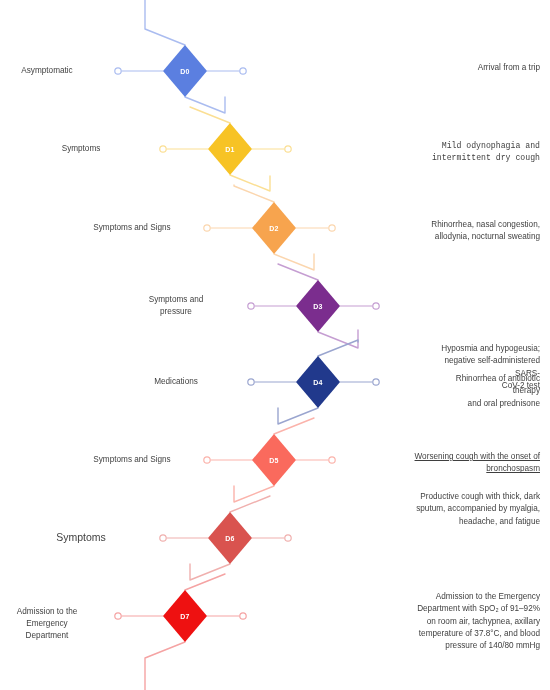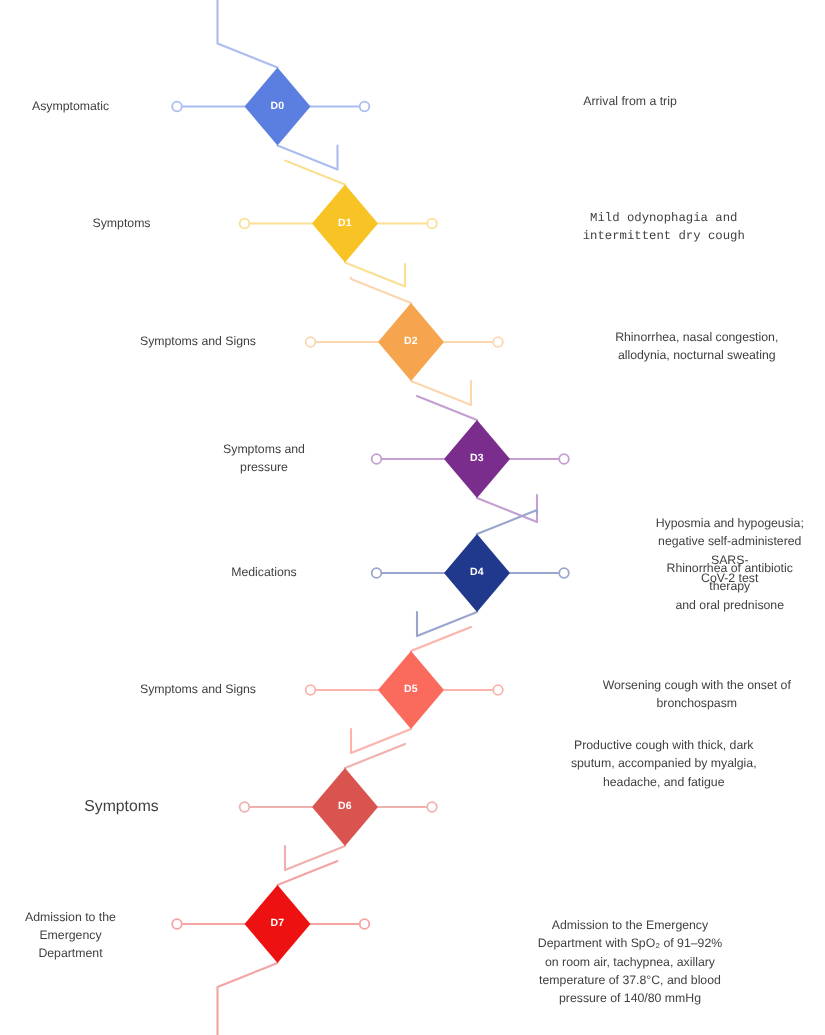--- a/index.html
+++ b/index.html
@@ -14,21 +14,21 @@
     position:absolute;color:#ffffff;font-size:7px;font-weight:700;
     letter-spacing:.2px;text-align:center;line-height:1;
     transform:translate(-50%,-50%);pointer-events:none;white-space:nowrap;
   }
   .left-label{
     position:absolute;font-size:8.2px;color:#3f3f3f;line-height:1.45;
     text-align:center;transform:translate(-50%,-50%);white-space:pre-line;
   }
   .right-label{
     position:absolute;font-size:8.2px;color:#3f3f3f;line-height:1.5;
-    text-align:center;white-space:pre-line;
+    text-align:right;white-space:pre-line;
   }
   .lbl-big{font-size:10.5px;}
 </style>
 </head>
 <body>
 
 <div id="stage">
   <svg id="wires" viewBox="0 0 550 690" xmlns="http://www.w3.org/2000/svg">
       <path d="M 122 71 H 163" fill="none" stroke="#aabcf0" stroke-width="1.2" stroke-linecap="round" stroke-linejoin="round"></path>
       <circle cx="118" cy="71" r="3.2" fill="#ffffff" stroke="#aabcf0" stroke-width="1.2"></circle>
@@ -104,30 +104,30 @@
 pressure</div>
       <div class="right-label" style="left: 433px; top: 297px; width: 107px; margin-top: 46px;">Hyposmia and hypogeusia;
 negative self-administered SARS-
 CoV-2 test</div>
       <div class="node-label" style="left: 318px; top: 382px;">D4</div>
       <div class="left-label" style="left: 176px; top: 382px;">Medications</div>
       <div class="right-label" style="left: 433px; top: 373px; width: 107px;">Rhinorrhea of antibiotic therapy
 and oral prednisone</div>
       <div class="node-label" style="left: 274px; top: 460px;">D5</div>
       <div class="left-label" style="left: 132px; top: 460px;">Symptoms and Signs</div>
-      <div class="right-label" style="left: 389px; top: 451px; width: 151px;">Worsening cough with the onset of
+      <div class="right-label" style="left: 389px; top: 451px; width: 151px; text-decoration: underline;">Worsening cough with the onset of
 bronchospasm</div>
       <div class="node-label" style="left: 230px; top: 538px;">D6</div>
       <div class="left-label lbl-big" style="left: 81px; top: 538px;">Symptoms</div>
       <div class="right-label" style="left: 345px; top: 491px; width: 195px;">Productive cough with thick, dark
 sputum, accompanied by myalgia,
 headache, and fatigue</div>
       <div class="node-label" style="left: 185px; top: 616px;">D7</div>
       <div class="left-label" style="left: 47px; top: 624px;">Admission to the
 Emergency
 Department</div>
-      <div class="right-label" style="left: 300px; top: 591px; width: 240px; margin-top: 20px;">Admission to the Emergency
+      <div class="right-label" style="left: 300px; top: 591px; width: 240px;">Admission to the Emergency
 Department with SpO₂ of 91–92%
 on room air, tachypnea, axillary
 temperature of 37.8°C, and blood
 pressure of 140/80 mmHg</div>
     </div>
 </div>
 
 </body></html>

